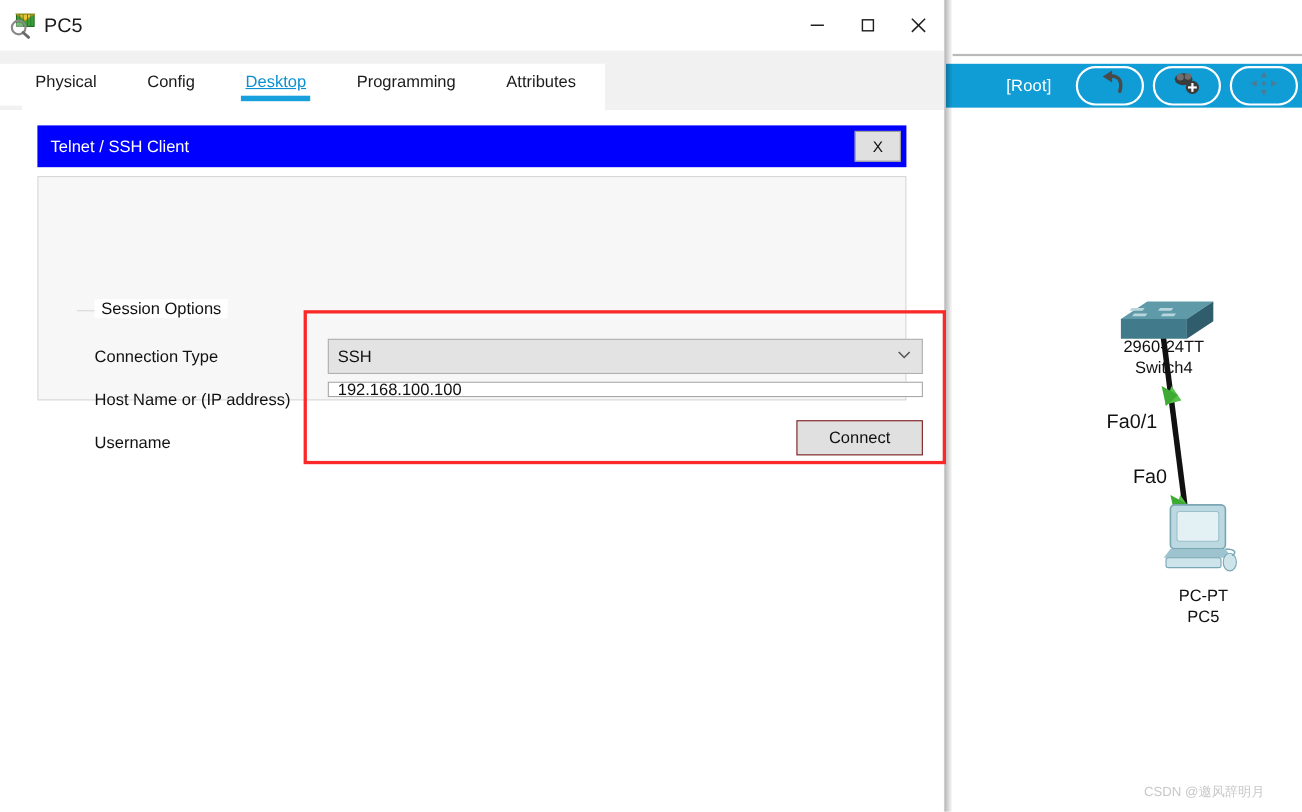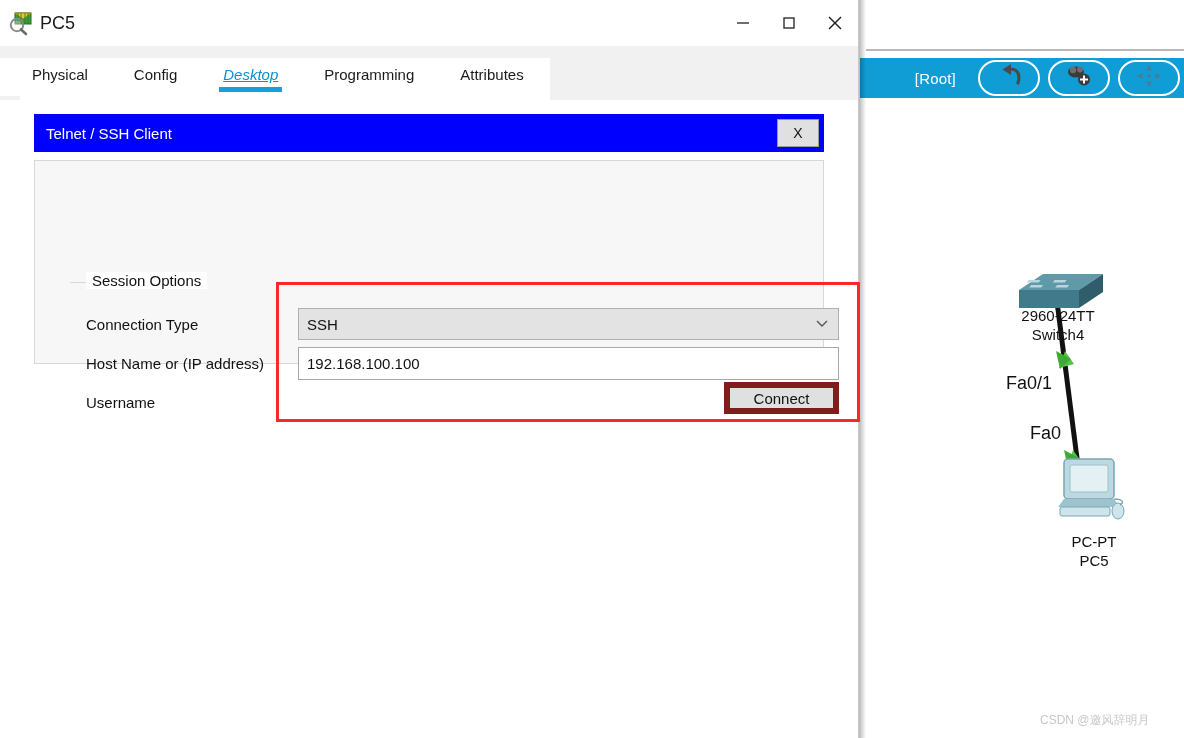--- a/index.html
+++ b/index.html
@@ -155,21 +155,21 @@
     border-bottom: none;
   }
   .tab {
     position: relative;
     padding: 8px 12px 0 12px;
     font-size: 15px;
     color: #1a1a1a;
     height: 30px;
     box-sizing: border-box;
   }
-  .tab.active { color: #0a8fd0; font-style: italic; }
+  .tab.active { color: #0a8fd0; }
   .tab.active .tab-label { text-decoration: underline; }
   .tab.active::after {
     content: "";
     position: absolute;
     left: 8px; right: 8px;
     bottom: -4px;
     height: 5px;
     background: #17a0dc;
   }
   .tab-strip-right {
@@ -278,21 +278,21 @@
     display: flex;
     align-items: center;
     padding: 0 8px;
     font-size: 15px;
     color: #111111;
     justify-content: space-between;
   }
   .field-text {
     position: absolute;
     left: 264px;
-    width: 541px; height: 33px;
+    width: 541px; height: 14px;
     background: #ffffff;
     border: 1px solid #a8a8a8;
     box-sizing: border-box;
     display: flex;
     align-items: center;
     padding: 0 8px;
     font-size: 15px;
     color: #111111;
   }
   .field-text.focused {
@@ -306,21 +306,21 @@
     background: #111111;
     margin-left: 1px;
     vertical-align: middle;
   }
 
   .connect-btn {
     position: absolute;
     left: 690px; top: 268px;
     width: 115px; height: 32px;
     background: #e0e0e0;
-    border: 6px solid #7f1d1d;
+    border: 1px solid #7f1d1d;
     box-sizing: border-box;
     display: flex;
     align-items: center;
     justify-content: center;
     font-size: 15px;
     color: #111111;
   }
 
   .red-box {
     position: absolute;

